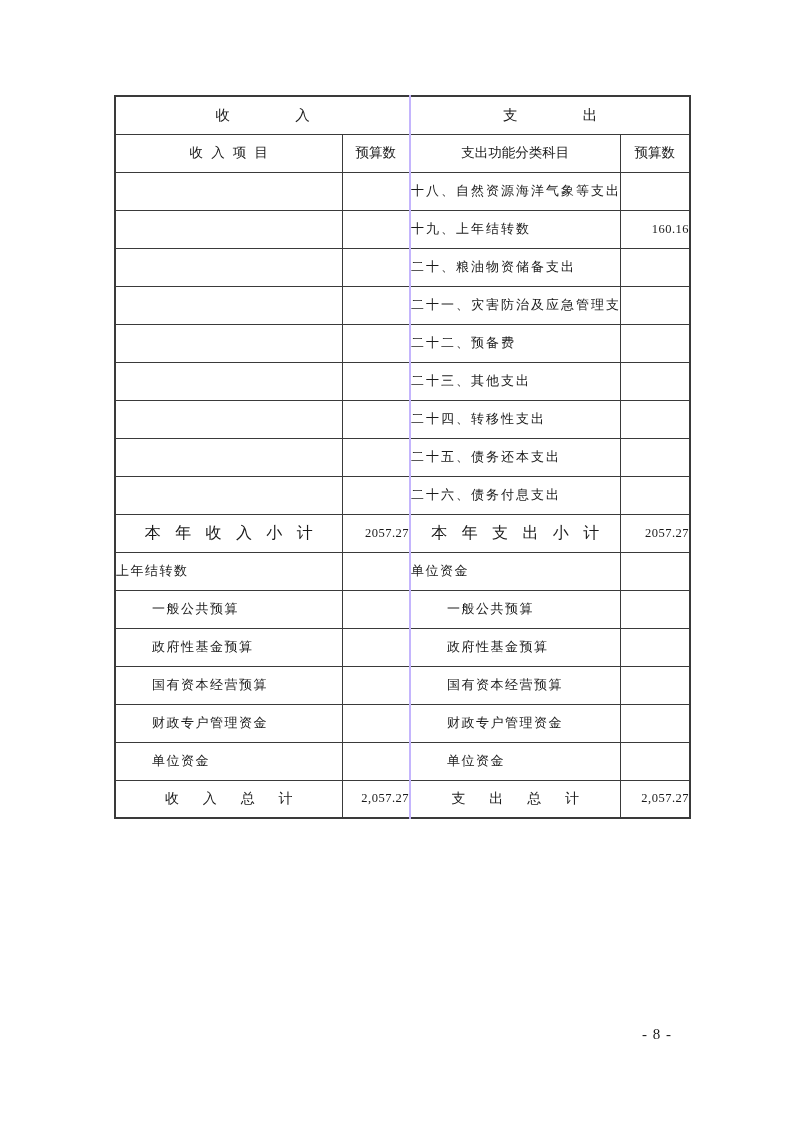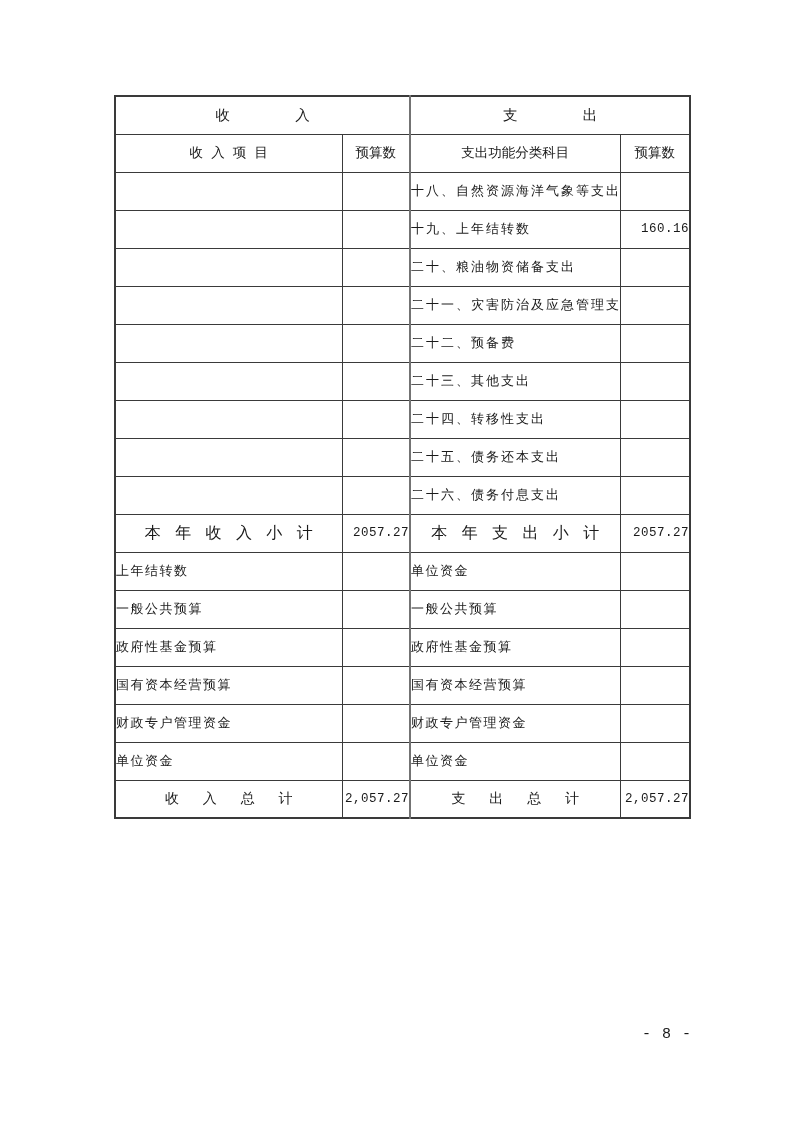--- a/index.html
+++ b/index.html
@@ -11,42 +11,41 @@
     color: #1a1a1a;
     position: relative;
     overflow: hidden;
   }
   .page {
     position: absolute;
     left: 0; top: 0;
     width: 793px;
     height: 1122px;
     background: #ffffff;
-    font-family: Liberation Mono, monospace;
   }
   table.budget-table {
     position: absolute;
     left: 114px;
     top: 95px;
     width: 575px;
     border-collapse: collapse;
     table-layout: fixed;
     border: 2px solid #3a3a3a;
   }
   .budget-table th,
   .budget-table td {
     border: 1px solid #3a3a3a;
     height: 38px;
     padding: 0;
     overflow: hidden;
     white-space: nowrap;
     vertical-align: middle;
     font-weight: normal;
   }
-  .budget-table .divider-left { border-left: 2px solid #737373; }
+  .budget-table .divider-left { border-left: 2px solid #c4b5fd; }
 
   
   .title-cell {
     font-weight: bold;
     font-size: 14.5px;
     text-align: center;
     letter-spacing: 4.5em;
     text-indent: 4.5em;
   }
   
@@ -89,21 +88,21 @@
     letter-spacing: 1.7em;
     text-indent: 1.7em;
   }
   
   .carry-cell {
     font-size: 13px;
     text-align: left;
     padding-left: 8px;
     letter-spacing: 1.5px;
   }
-  .carry-cell.indent { }
+  .carry-cell.indent { padding-left: 36px; }
 
   .page-number {
     position: absolute;
     left: 642px;
     top: 1026px;
     font-size: 15px;
     letter-spacing: 1px;
     color: #1a1a1a;
   }
 </style>

